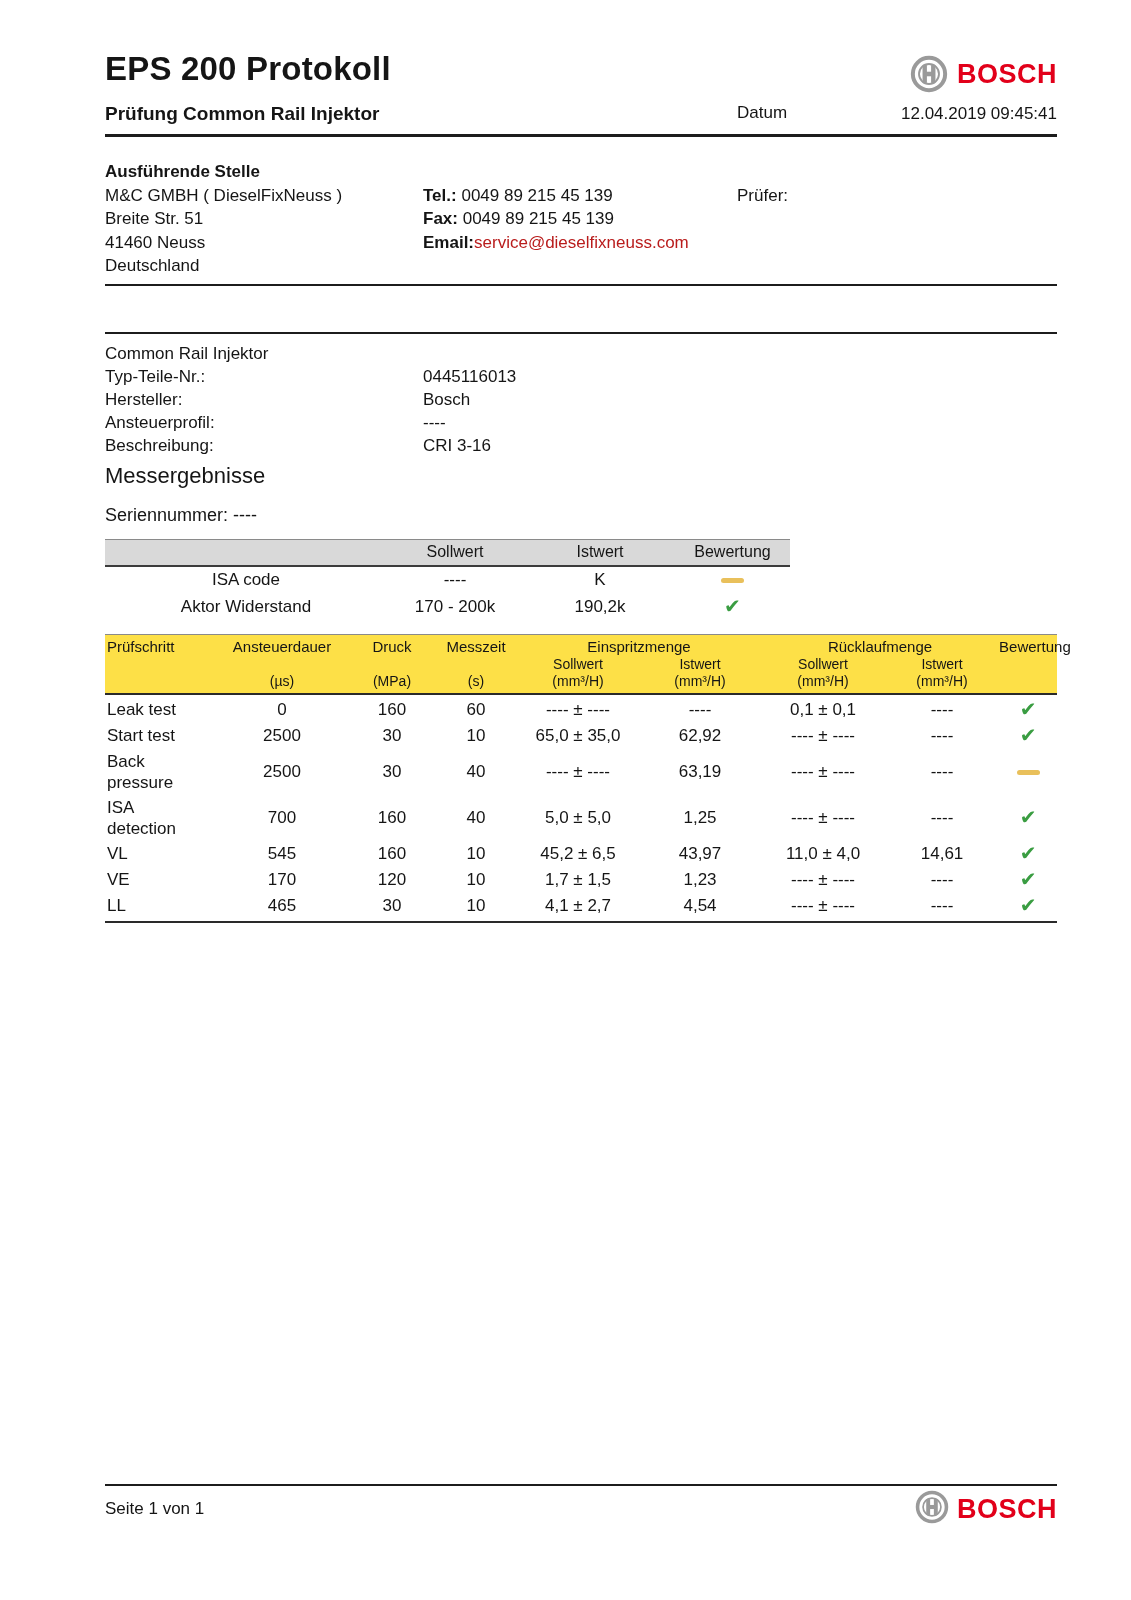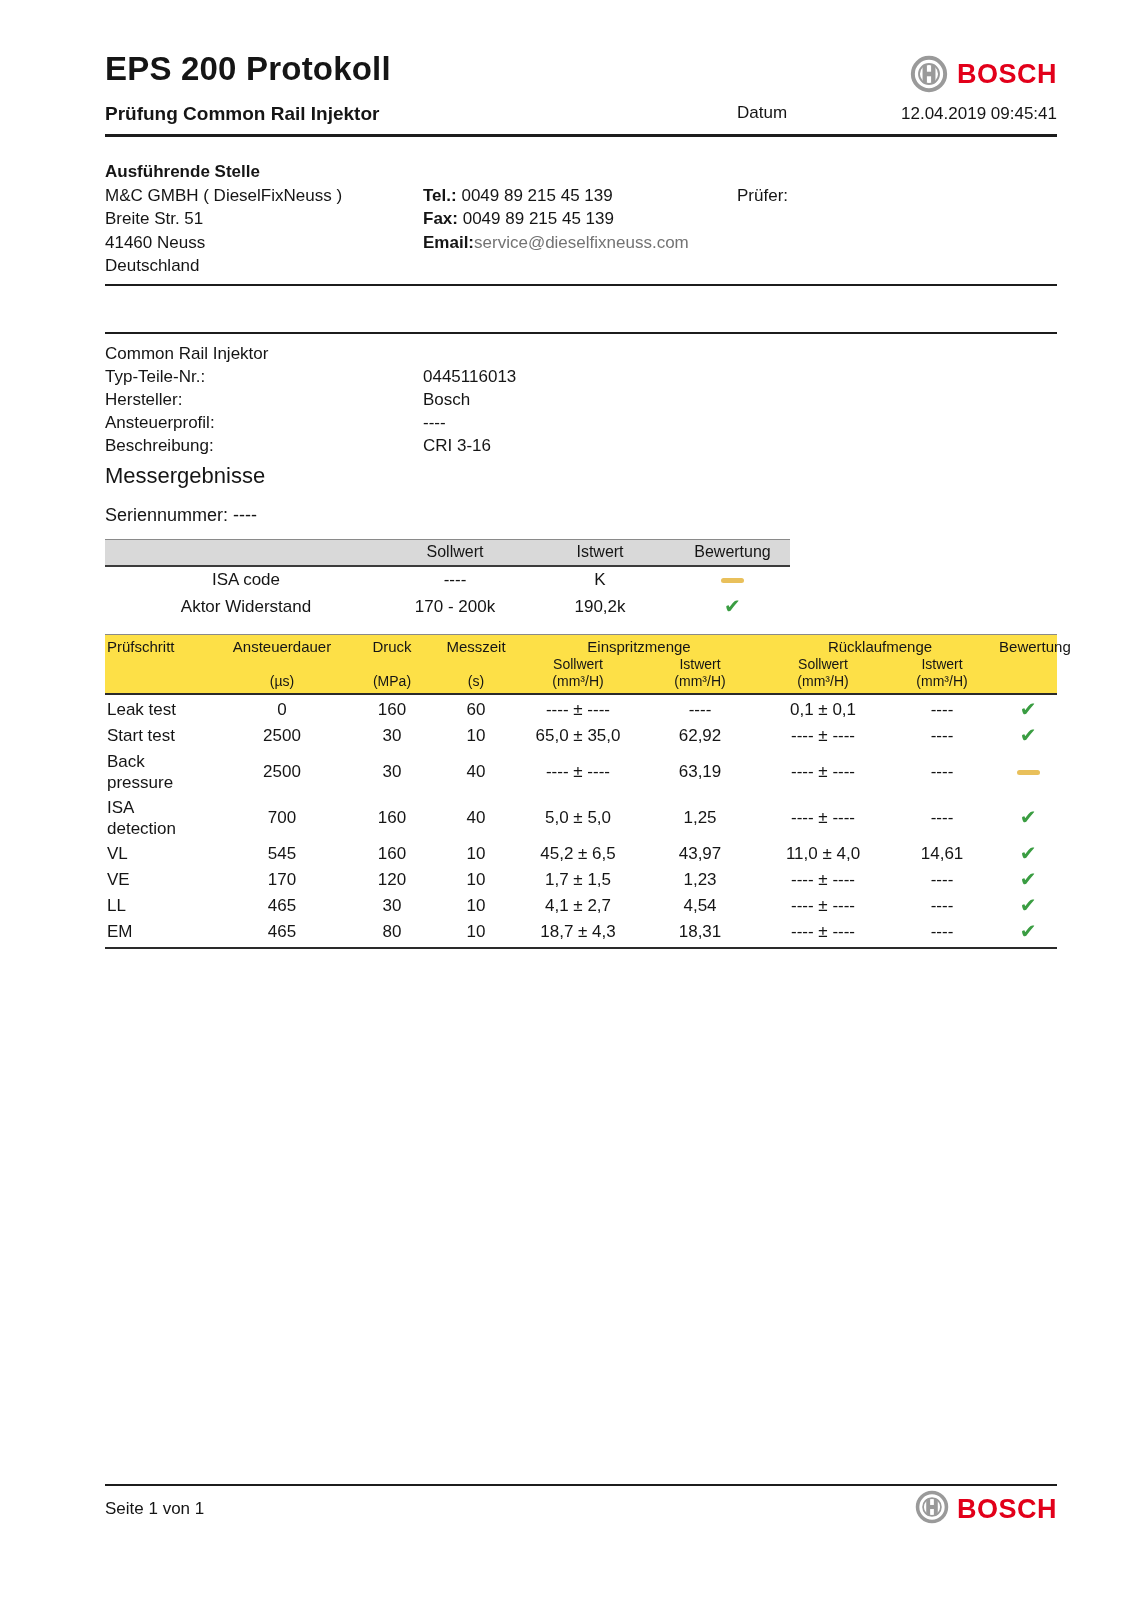--- a/index.html
+++ b/index.html
@@ -21,21 +21,21 @@
 
   .subtitle-row { position: relative; margin-top: 15px; padding-bottom: 9px; border-bottom: 3px solid #1c1c1c; }
   .subtitle { font-size: 19px; font-weight: bold; }
   .datum-label { position: absolute; left: 632px; top: 0; font-size: 17px; font-weight: normal; }
   .datum-value { position: absolute; right: 0; top: 1px; font-size: 17px; }
 
   
   .grid3 { display: grid; grid-template-columns: 318px 314px 320px; font-size: 17px; line-height: 23.5px; }
   .sec-office { margin-top: 23px; }
   .b { font-weight: bold; }
-  .email-link { color: #737373; text-decoration: none; cursor: pointer; }
+  .email-link { color: #b91c1c; text-decoration: none; cursor: pointer; }
   .divider { border-top: 2px solid #1c1c1c; }
   .div-1 { margin-top: 6px; }
   .sec-customer { margin-top: 10px; }
   .div-2 { margin-top: 46px; }
 
   
   .sec-injector { margin-top: 8px; font-size: 17px; line-height: 23px; }
   .kv-row { display: grid; grid-template-columns: 318px auto; }
   .results-heading { margin-top: 6px; font-size: 22px; font-weight: normal; }
   .serial-line { margin-top: 16px; font-size: 18px; }
@@ -301,31 +301,20 @@
         <td class="name">LL</td>
         <td>465</td>
         <td>30</td>
         <td>10</td>
         <td>4,1 ± 2,7</td>
         <td>4,54</td>
         <td>---- ± ----</td>
         <td>----</td>
         <td><span class="rating check">✔</span></td>
       </tr>
-      <tr>
-        <td class="name">EM</td>
-        <td>465</td>
-        <td>80</td>
-        <td>10</td>
-        <td>18,7 ± 4,3</td>
-        <td>18,31</td>
-        <td>---- ± ----</td>
-        <td>----</td>
-        <td><span class="rating check">✔</span></td>
-      </tr>
     </tbody>
   </table>
 </div>
 
 <div class="footer">
   <div class="footer-row">
     <span class="footer-page">Seite 1 von 1</span>
     <span class="brand-f">
       <span>
         <svg width="34" height="34" viewBox="0 0 40 40">

